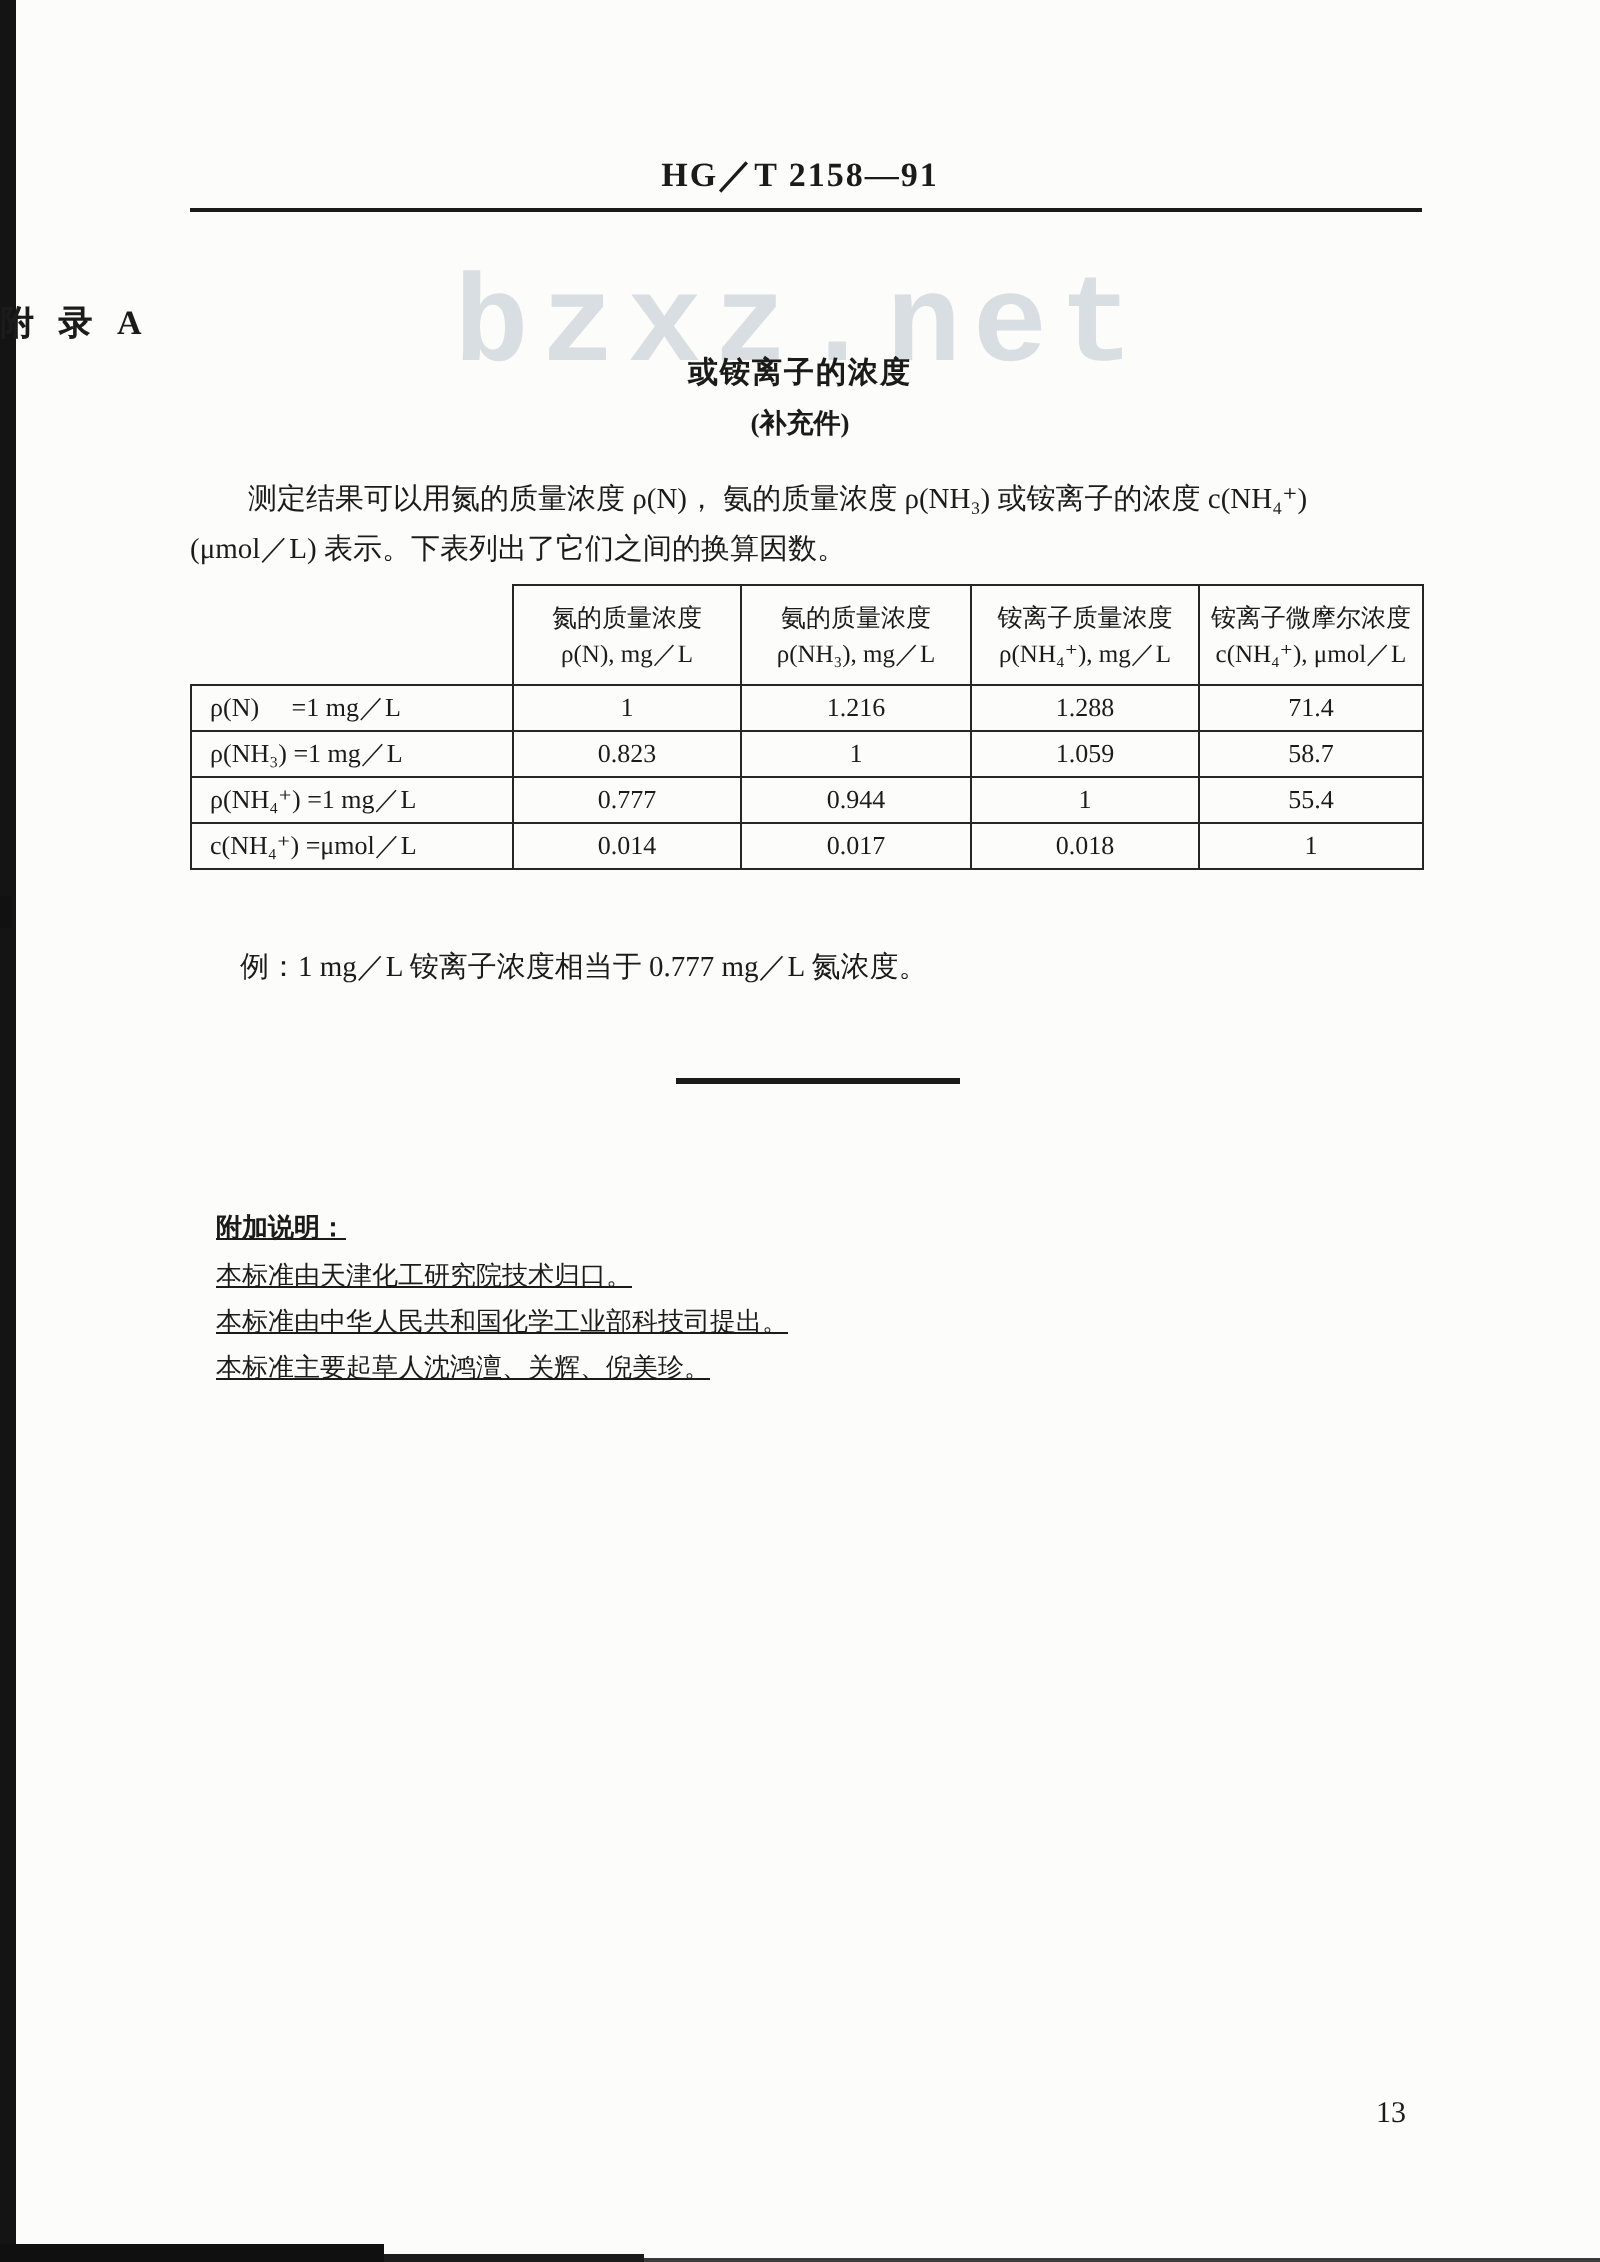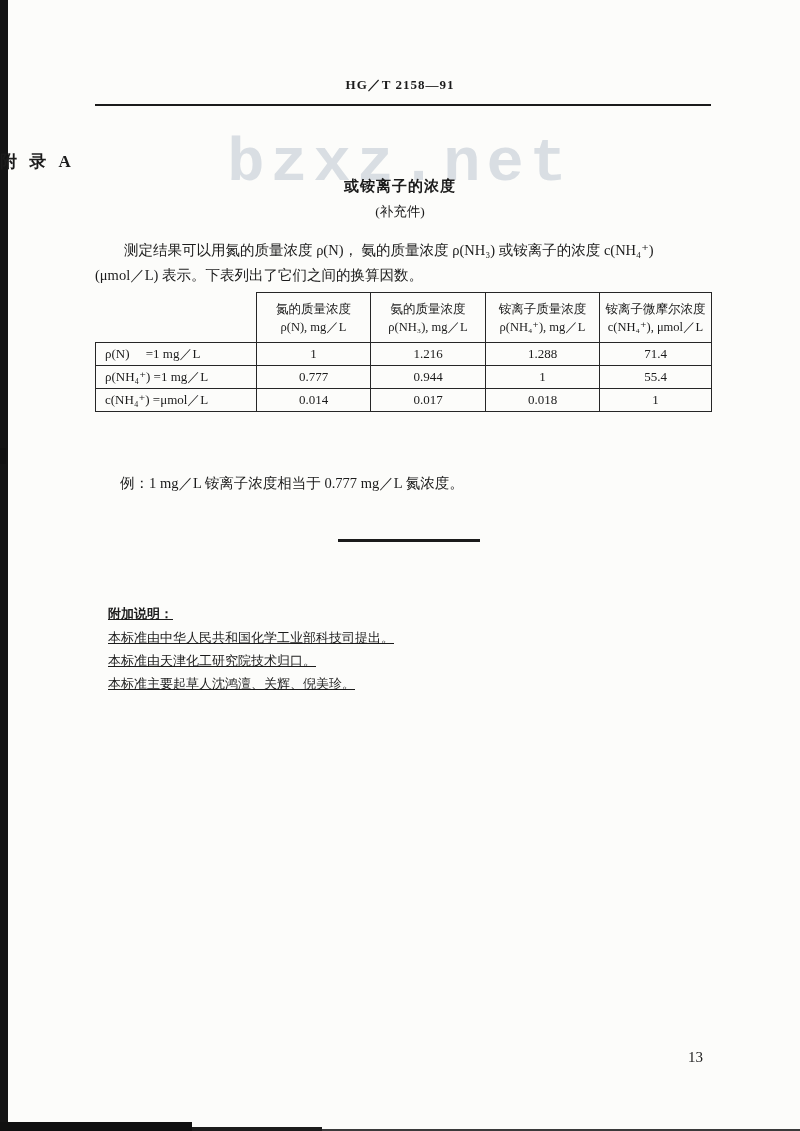--- a/index.html
+++ b/index.html
@@ -31,38 +31,38 @@
     font-size: 62px;
     font-weight: bold;
     letter-spacing: 6px;
     color: rgba(165,178,192,0.40);
     pointer-events: none;
   }
 
   .doc-header {
     position: absolute; top: 76px; left: 0; width: 100%;
     text-align: center;
-    font-size: 13px; font-weight: bold; letter-spacing: 1px;
+    font-size: 17px; font-weight: bold; letter-spacing: 1px;
   }
   .header-rule {
     position: absolute; top: 104px; left: 95px; width: 616px; height: 2px;
     background: #1b1b1b;
   }
 
   .appendix-title {
     position: absolute; top: 150px; left: 0; width: 100%;
     text-align: left; font-size: 17px; font-weight: bold; letter-spacing: 4px;
   }
   .appendix-subtitle {
     position: absolute; top: 177px; left: 0; width: 100%;
     text-align: center; font-size: 15px; font-weight: bold; letter-spacing: 1px;
   }
   .appendix-note {
     position: absolute; top: 203px; left: 0; width: 100%;
-    text-align: center; font-size: 13.5px;
+    text-align: center; font-size: 13.5px; font-weight: bold;
   }
 
   .intro {
     position: absolute; top: 238px; left: 95px; width: 620px;
     font-size: 14.5px; line-height: 25px;
   }
   .intro .l1 { text-indent: 2em; }
 
   table.conv {
     position: absolute; top: 292px; left: 95px;
@@ -165,20 +165,27 @@
       </tr>
 
       <tr>
         <td class="rowlabel">ρ(N)　 =1 mg／L</td>
         <td>1</td>
         <td>1.216</td>
         <td>1.288</td>
         <td>71.4</td>
       </tr>
       <tr>
+        <td class="rowlabel">ρ(NH₃) =1 mg／L</td>
+        <td>0.823</td>
+        <td>1</td>
+        <td>1.059</td>
+        <td>58.7</td>
+      </tr>
+      <tr>
         <td class="rowlabel">ρ(NH₄⁺) =1 mg／L</td>
         <td>0.777</td>
         <td>0.944</td>
         <td>1</td>
         <td>55.4</td>
       </tr>
       <tr>
         <td class="rowlabel">c(NH₄⁺) =μmol／L</td>
         <td>0.014</td>
         <td>0.017</td>
@@ -187,20 +194,20 @@
       </tr>
     </tbody>
   </table>
 
   <div class="example">例：1 mg／L 铵离子浓度相当于 0.777 mg／L 氮浓度。</div>
 
   <div class="mid-divider"></div>
 
   <div class="notes">
     <div class="heading">附加说明：</div>
+    <div>本标准由天津化工研究院技术归口。</div>
     <div>本标准由中华人民共和国化学工业部科技司提出。</div>
-    <div>本标准由天津化工研究院技术归口。</div>
     <div>本标准主要起草人沈鸿澶、关辉、倪美珍。</div>
   </div>
 
   <div class="page-number">13</div>
 
 </div>
 
 </body></html>

